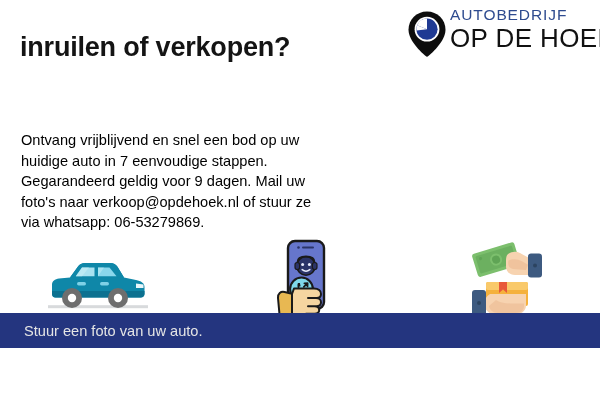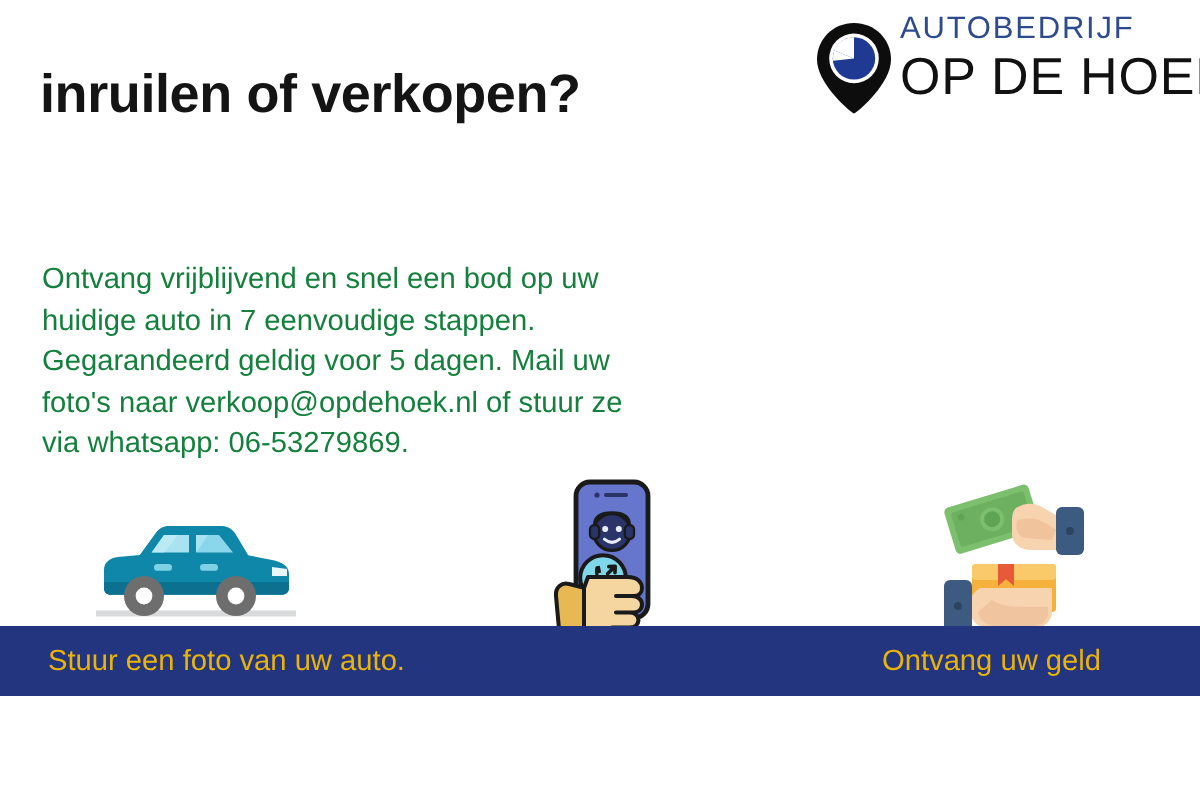--- a/index.html
+++ b/index.html
@@ -72,21 +72,21 @@
   .headline .hl-line { display: block; }
 
   
   .bodycopy {
     position: absolute;
     left: 21px;
     top: 130px;
     width: 330px;
     font-size: 14.6px;
     line-height: 20.5px;
-    color: #15803d;
+    color: #000000;
   }
   .bodycopy .bc-line { display: block; }
 
   
   .icons-row {
     position: absolute;
     left: 0;
     top: 225px;
     width: 600px;
     height: 90px;
@@ -110,21 +110,21 @@
     width: 600px;
     height: 35px;
     background: #24357f;
   }
   .cap {
     position: absolute;
     top: 0;
     height: 35px;
     display: flex;
     align-items: center;
-    color: #eab308;
+    color: #e5e5e5;
     font-size: 14.6px;
     white-space: nowrap;
   }
   .cap-1 { left: 24px; }
   .cap-2 { left: 253px; }
   .cap-3 { left: 441px; }
 
   .footer-space {
     position: absolute;
     left: 0;
@@ -155,21 +155,21 @@
     </div>
   </div>
 
   <div class="headline">
     <span class="hl-line">inruilen of verkopen?</span>
   </div>
 
   <div class="bodycopy">
     <span class="bc-line">Ontvang vrijblijvend en snel een bod op uw</span>
     <span class="bc-line">huidige auto in 7 eenvoudige stappen.</span>
-    <span class="bc-line">Gegarandeerd geldig voor 5 dagen. Mail uw</span>
+    <span class="bc-line">Gegarandeerd geldig voor 9 dagen. Mail uw</span>
     <span class="bc-line">foto's naar verkoop@opdehoek.nl of stuur ze</span>
     <span class="bc-line">via whatsapp: 06-53279869.</span>
   </div>
 
   <div class="icons-row">
 
     <div class="icon-car">
       <svg viewBox="0 0 100 62" xmlns="http://www.w3.org/2000/svg">
 
         <path d="M4 34 C4 30 7 28 11 27.5 L22 26.5 L30 15.5 C31.5 13.2 34 12 37 12 L62 12 C65.5 12 68 13.4 69.5 15.8 L76 26.6 L88 29 C93 30 96.5 32 96.5 36 L96.5 43 C96.5 45 95 46.4 92.6 46.4 L7.5 46.4 C5.2 46.4 4 45 4 43 Z" fill="#0f87a8"></path>
@@ -255,18 +255,17 @@
         <path d="M30 62 C33 64.2 38 65.4 44 65.4 L58 65.4 L58 68.6 C58 72.4 54.4 75 50 75 L32 75 C27 75 23.6 72 23 68 Z" fill="#edbe97" opacity="0.7"></path>
         <rect x="6" y="52" width="14" height="26" rx="3" fill="#3d5a80"></rect>
         <circle cx="13" cy="65" r="2" fill="#2c4460"></circle>
       </svg>
     </div>
 
   </div>
 
   <div class="bluebar">
     <div class="cap cap-1">Stuur een foto van uw auto.</div>
-    <div class="cap cap-3">Ontvang uw geld</div>
   </div>
 
   <div class="footer-space"></div>
 
 </div>
 
 </body></html>

